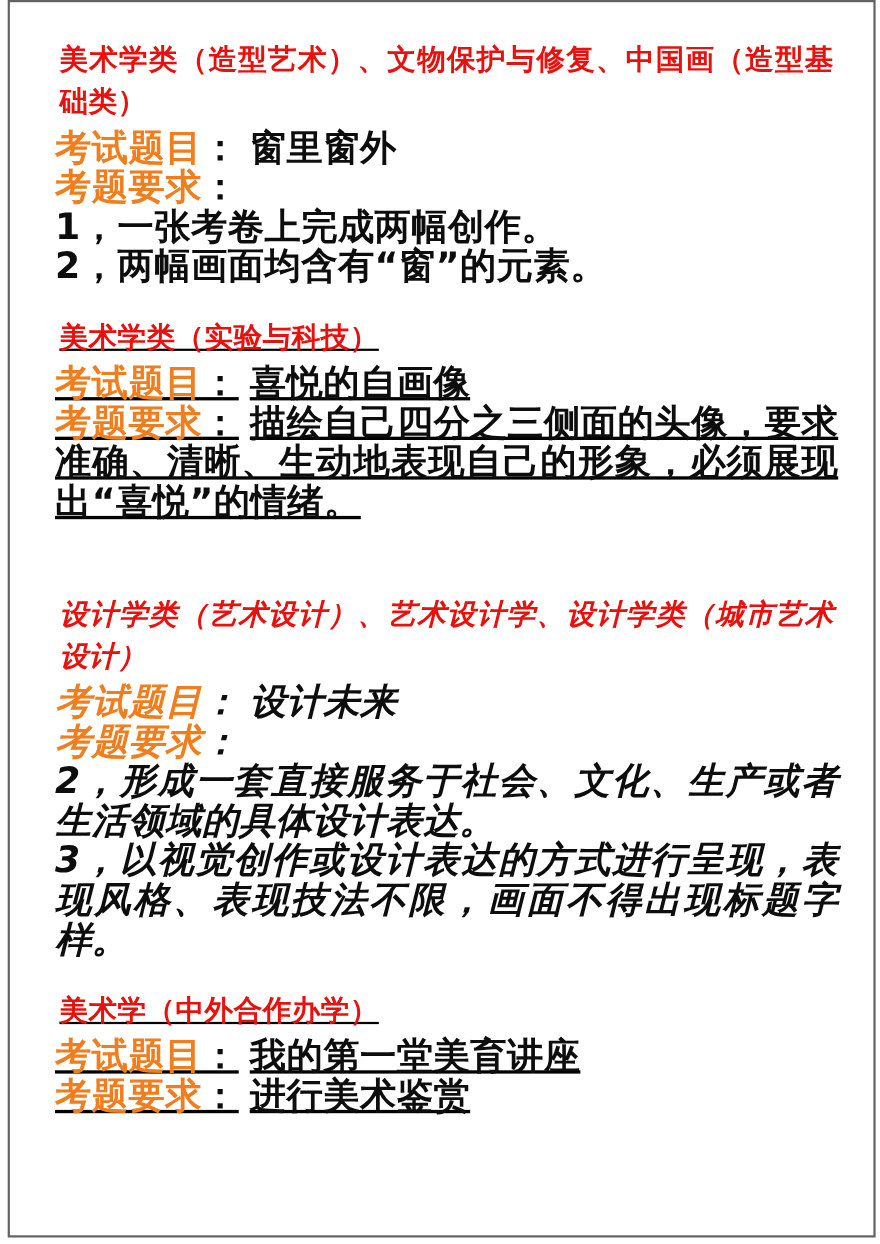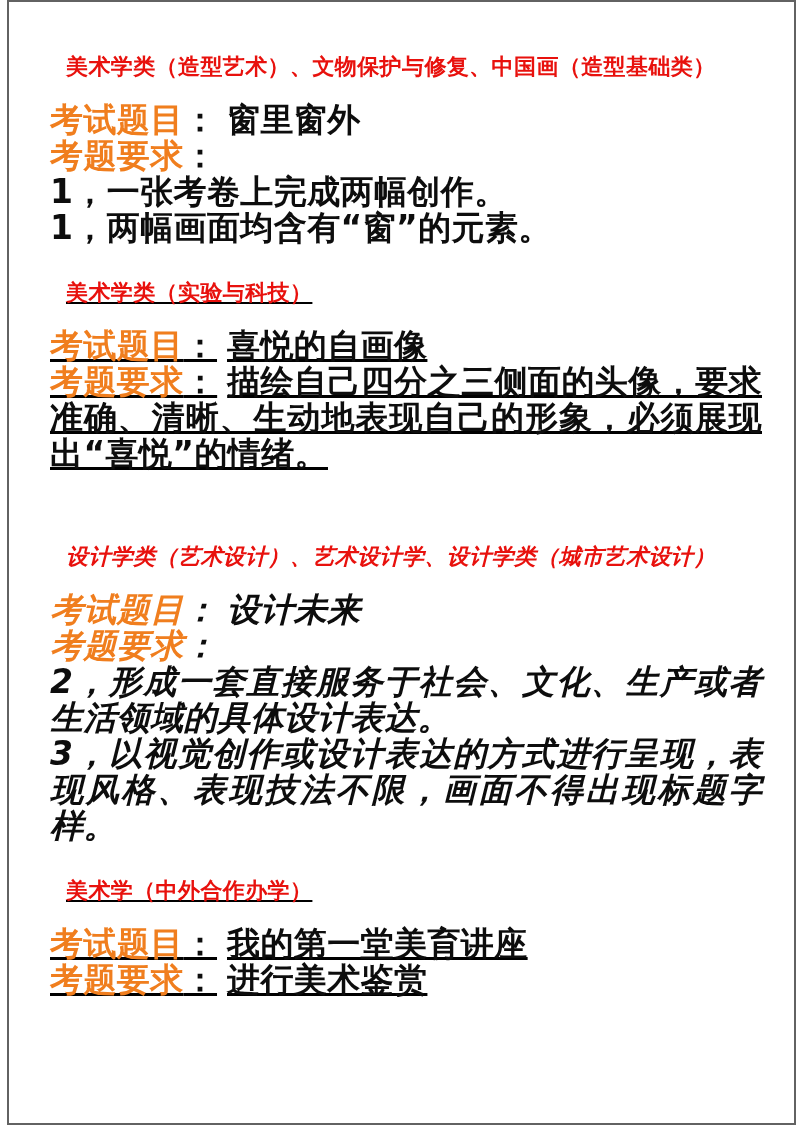--- a/index.html
+++ b/index.html
@@ -26,24 +26,24 @@
     pointer-events: none;
   }
   .content {
     position: absolute;
     left: 50px;
     top: 32px;
     width: 712px;
   }
   .section-heading {
     color: #e8110d;
-    font-size: 22px;
+    font-size: 26px;
     line-height: 38px;
     letter-spacing: 0.4px;
-    margin: 16px;
+    margin: 4px;
     text-align: justify;
   }
   .line {
     color: #0d0d0d;
     font-size: 33px;
     line-height: 36px;
     letter-spacing: 0.4px;
     margin: 0;
     text-align: justify;
   }
@@ -63,21 +63,21 @@
 
 <div class="page-frame"></div>
 
 <div class="content">
 
   <div class="section">
     <p class="section-heading">美术学类（造型艺术）、文物保护与修复、中国画（造型基础类）</p>
     <p class="line"><span class="orange">考试题目</span><span class="colon">：</span><span>窗里窗外</span></p>
     <p class="line"><span class="orange">考题要求</span><span class="colon">：</span><span></span></p>
     <p class="line">1，一张考卷上完成两幅创作。</p>
-    <p class="line">1，两幅画面均含有“窗”的元素。</p>
+    <p class="line">2，两幅画面均含有“窗”的元素。</p>
   </div>
 
   <div class="section gap-sm">
     <p class="section-heading">美术学类（实验与科技）</p>
     <p class="line"><span class="orange">考试题目</span><span class="colon">：</span><span>喜悦的自画像</span></p>
     <p class="line"><span class="orange">考题要求</span><span class="colon">：</span><span>描绘自己四分之三侧面的头像，要求准确、清晰、生动地表现自己的形象，必须展现出“喜悦”的情绪。</span></p>
   </div>
 
   <div class="section gap-lg">
     <p class="section-heading">设计学类（艺术设计）、艺术设计学、设计学类（城市艺术设计）</p>

